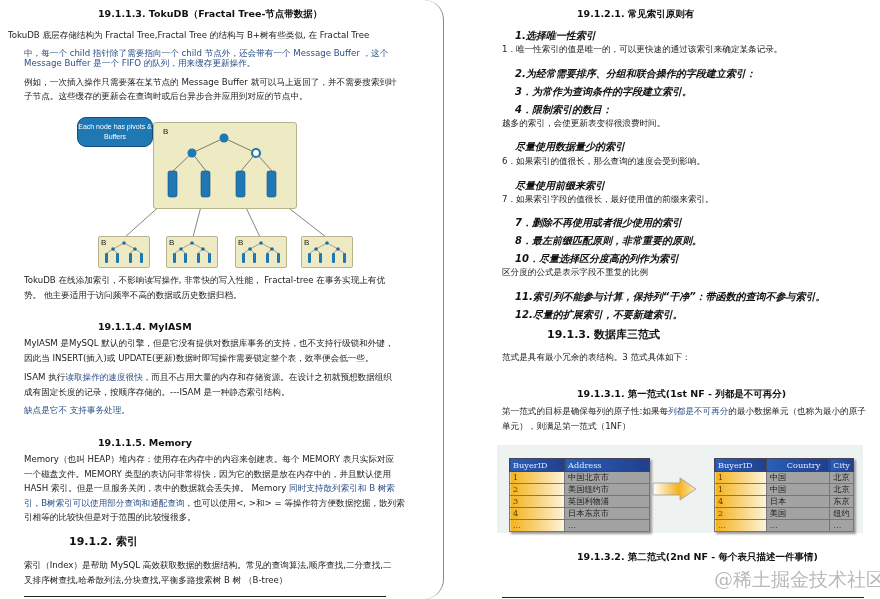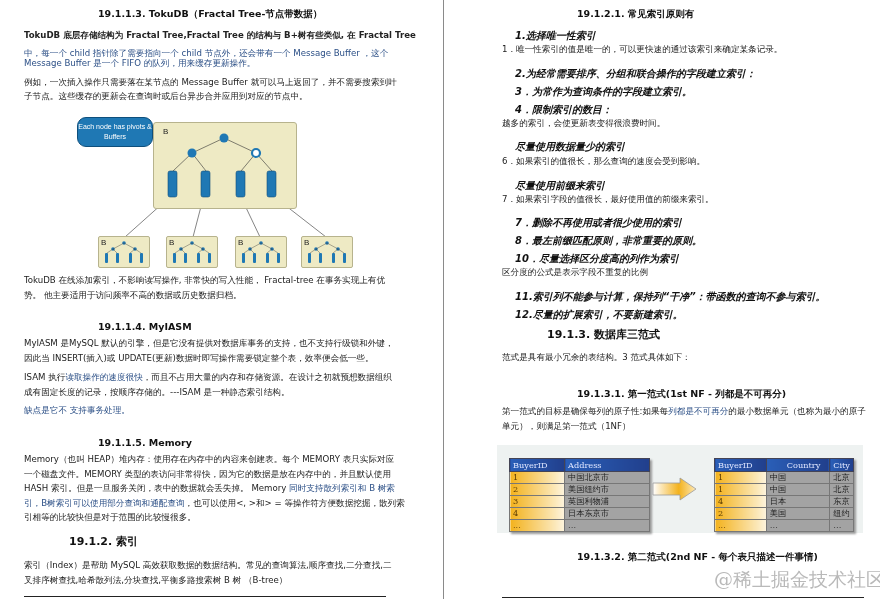--- a/index.html
+++ b/index.html
@@ -1,21 +1,21 @@
 <!DOCTYPE html>
 <html><head>
 <meta charset="utf-8">
 <style>
   html, body { margin:0; padding:0; }
   body {
     width:880px; height:599px; overflow:hidden; background:#ffffff;
     font-family:"DejaVu Sans", "Liberation Sans", sans-serif;
     color:#1a1a1a; position:relative;
   }
-  .page { position:absolute; top:0; height:599px; background:#fff; }
+  .page { position:absolute; top:0; height:599px; background:#fff;border-radius:20px; }
   #left-page { left:0; width:443px; border-right:1px solid #8a8a8a; }
   #right-page { left:444px; width:436px; }
 
   .h4 { position:absolute; font-weight:bold; font-size:9.5px; white-space:nowrap; color:#111; }
   .h3 { position:absolute; font-weight:bold; font-size:11px; white-space:nowrap; color:#111; }
   .p { position:absolute; font-size:8.6px; line-height:19px; color:#222; }
   .blue { color:#2b4f86; }
   .bi { position:absolute; font-size:10px; font-weight:bold; font-style:italic; color:#111; white-space:nowrap;margin-left:13px; }
 
   
@@ -40,21 +40,21 @@
   .footer-rule { position:absolute; height:1px; background:#222; }
   .watermark { position:absolute; left:714px; top:567px; font-family:"DejaVu Serif", serif; font-size:19px; color:#b9b9b9; white-space:nowrap; }
 </style>
 </head>
 <body>
 
 <div class="page" id="left-page">
 
   <div class="h4" style="left:98px;top:8px;">19.1.1.3.   TokuDB（Fractal Tree-节点带数据）</div>
 
-  <div class="p" style="left:24px;top:26px;font-weight:bold;">TokuDB 底层存储结构为 Fractal Tree,Fractal Tree 的结构与 B+树有些类似, 在 Fractal Tree</div>
+  <div class="p" style="left:8px;top:26px;">TokuDB 底层存储结构为 Fractal Tree,Fractal Tree 的结构与 B+树有些类似, 在 Fractal Tree</div>
   <div class="p blue" style="left:24px;top:44px;">中，每一个 child 指针除了需要指向一个 child 节点外，还会带有一个 Message Buffer ，这个</div>
   <div class="p blue" style="left:24px;top:54px;">Message Buffer 是一个 FIFO 的队列，用来缓存更新操作。</div>
   <div class="p" style="left:24px;top:73px;">例如，一次插入操作只需要落在某节点的 Message Buffer 就可以马上返回了，并不需要搜索到叶</div>
   <div class="p" style="left:24px;top:87px;">子节点。这些缓存的更新会在查询时或后台异步合并应用到对应的节点中。</div>
 
   <div id="diagram">
     <div class="bubble">Each node has pivots &amp; Buffers</div>
     <svg width="400" height="165" style="position:absolute;left:0;top:0;">
       <polygon points="133,30 148,38 133,36" fill="#1f78b4"></polygon>
 

